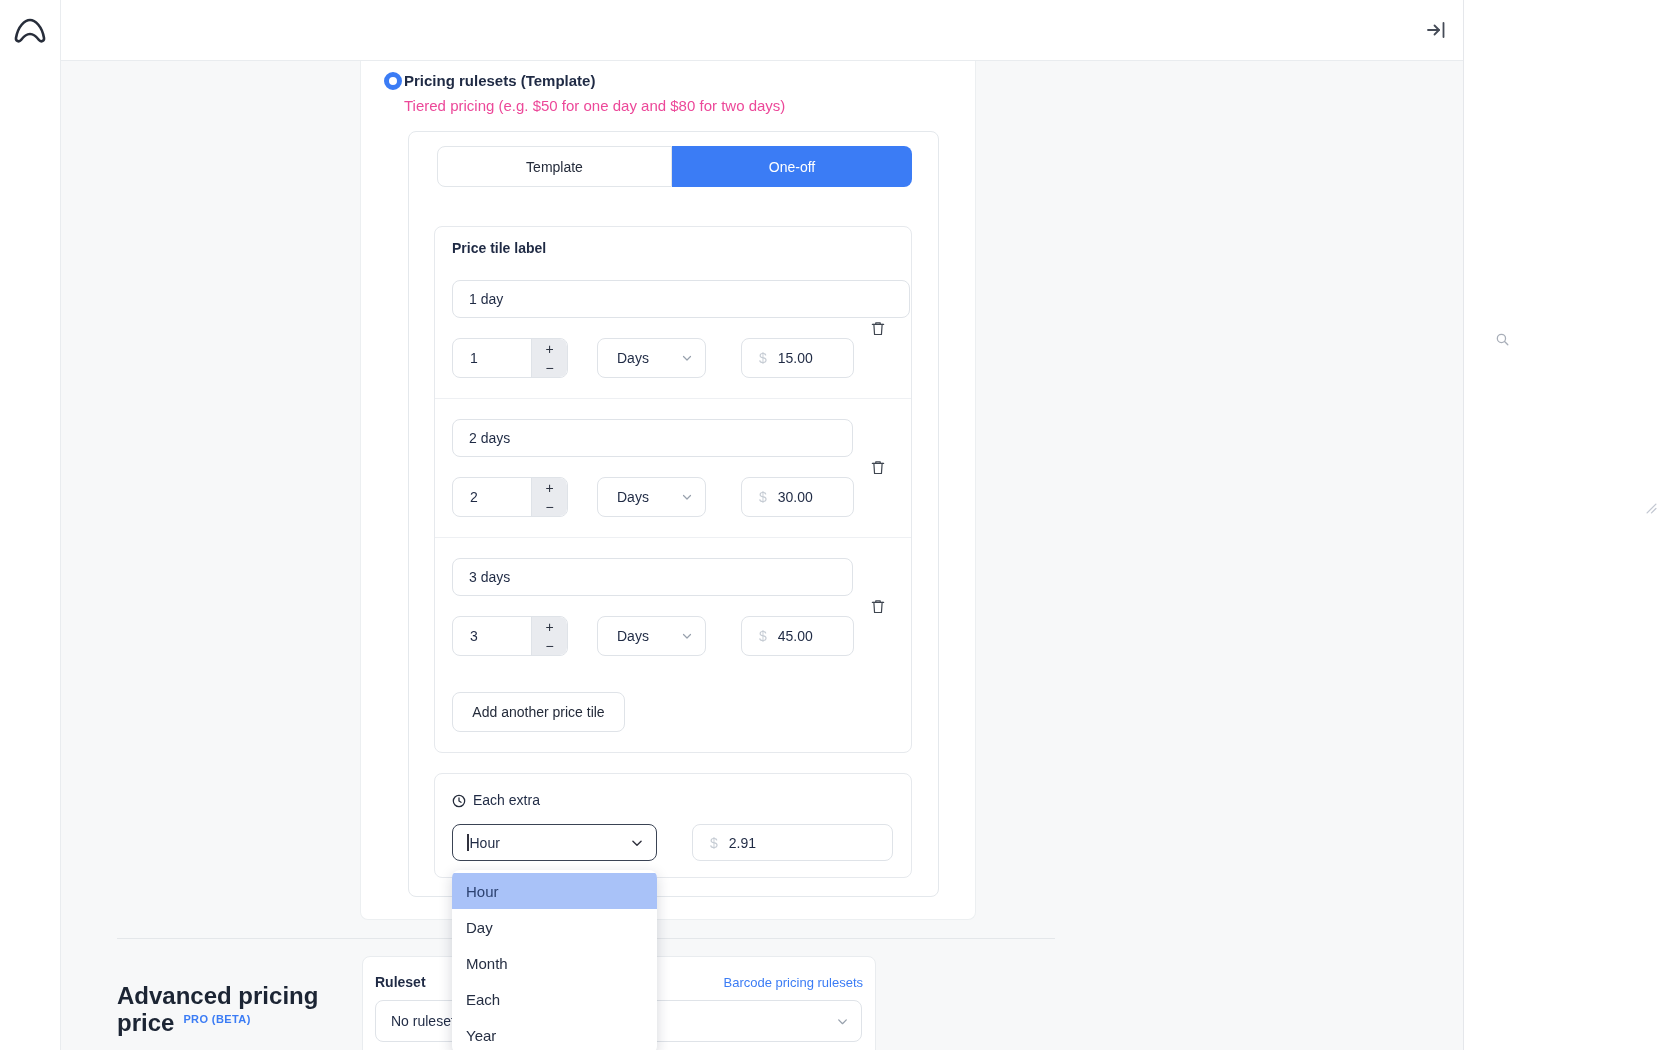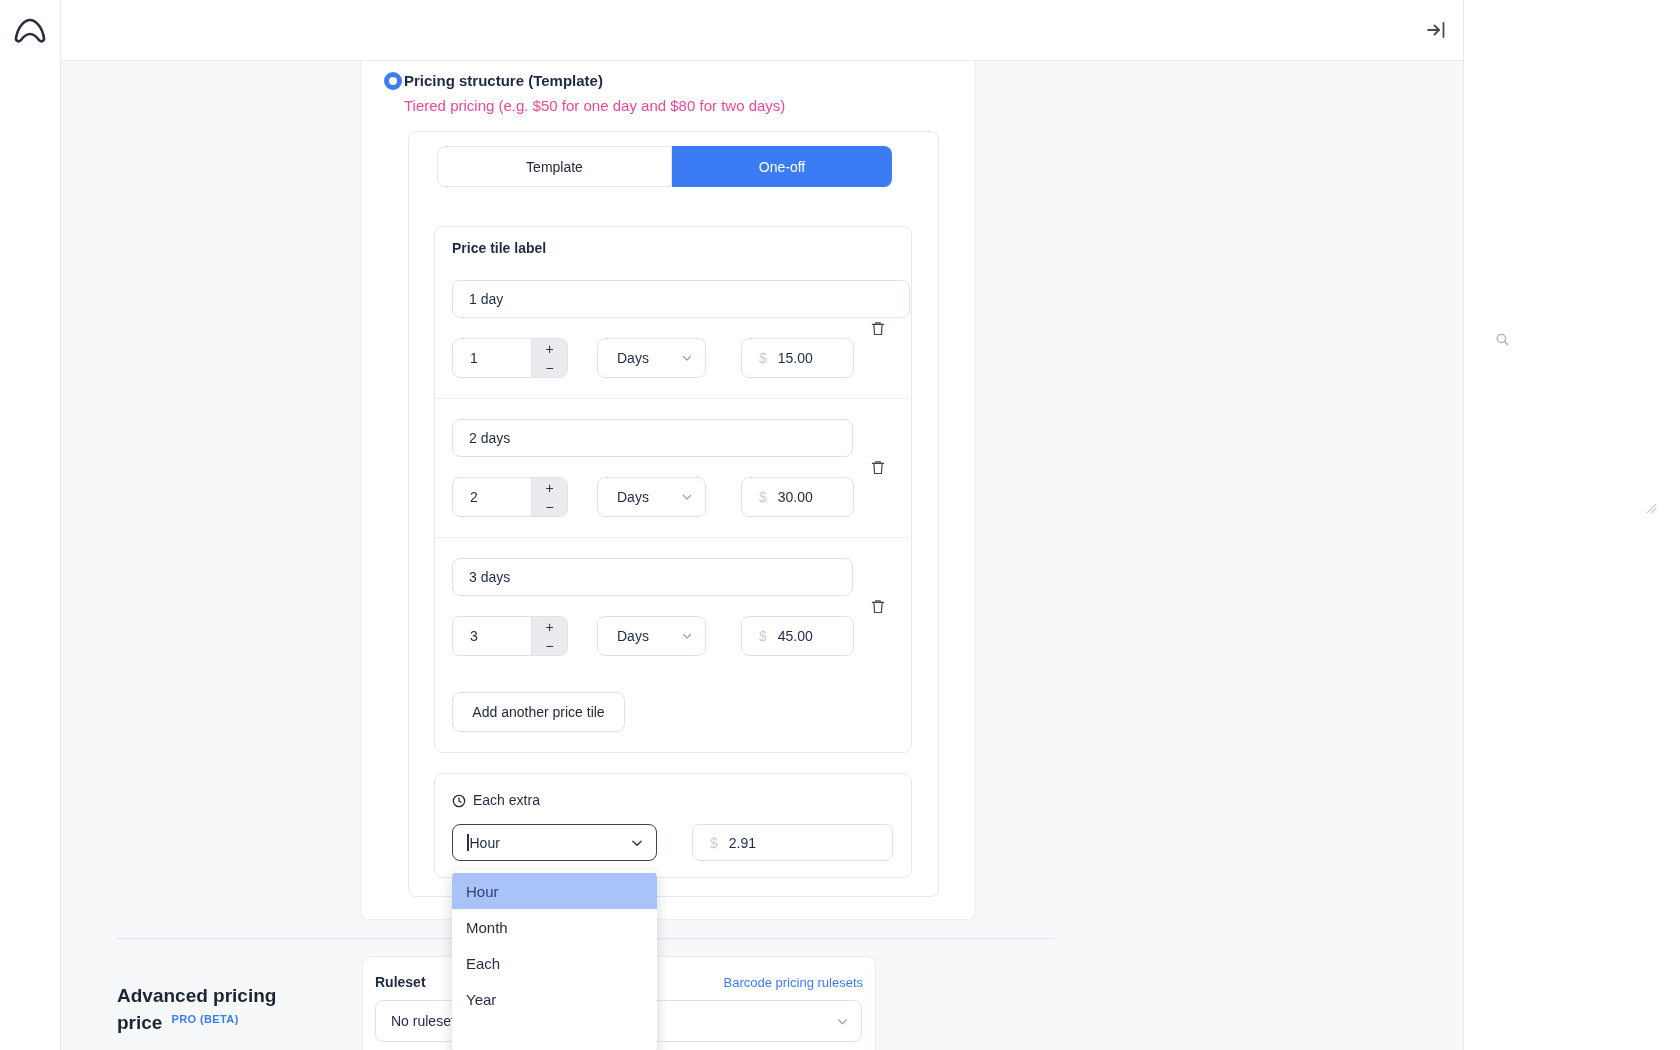--- a/index.html
+++ b/index.html
@@ -19,39 +19,39 @@
 .header{left:61px;top:0;width:1402px;height:61px;background:#fff;border-bottom:1px solid #e9ecef;z-index:4}
 .htitle{left:100px;top:0;height:61px;display:flex;align-items:center;font-size:23px;font-weight:500;color:#1c2534;letter-spacing:.2px}
 
 .main{left:61px;top:61px;width:1402px;height:989px;background:#f7f8f9}
 .card{left:360px;top:61px;width:616px;height:859px;background:#fff;border:1px solid #eceff1;border-top:none;border-radius:0 0 8px 8px}
 .panel{background:#fff;border:1px solid #e4e8ec;border-radius:8px}
 .radio{width:18px;height:18px;border-radius:50%;border:5px solid #3b7cf5;background:#fff}
 .blabel{font-size:15px;font-weight:bold;color:#1f2a44}
 .hint{font-size:15px;color:#ec4899}
 .togglel{left:437px;top:146px;width:235px;height:41px;background:#fff;border:1px solid #e2e6ea;border-radius:8px 0 0 8px;display:flex;align-items:center;justify-content:center;font-size:14px;color:#242b3a;cursor:pointer}
-.toggler{left:672px;top:146px;width:220px;height:41px;background:#3b7cf5;border-radius:0 8px 8px 0;display:flex;align-items:center;justify-content:center;font-size:14px;color:#fff;cursor:pointer}
+.toggler{left:672px;top:146px;width:240px;height:41px;background:#3b7cf5;border-radius:0 8px 8px 0;display:flex;align-items:center;justify-content:center;font-size:14px;color:#fff;cursor:pointer}
 .fld{background:#fff;border:1px solid #dfe3e8;border-radius:8px;display:flex;align-items:center;font-size:14px;color:#1f2a44}
 input.fld{padding-left:16px;outline:none;font-family:"Liberation Sans",sans-serif}
 .qtywrap{overflow:hidden}
 .qtyin{border:none;outline:none;width:70px;padding-left:17px;font-size:14px;color:#1f2a44;font-family:"Liberation Sans",sans-serif;background:transparent}
 .stepper{position:absolute;right:0;top:0;width:36px;height:100%;background:#e9ebef;border-left:1px solid #dfe3e8;border-radius:0 7px 7px 0;display:flex;flex-direction:column}
 .stepbtn{flex:1;display:flex;align-items:center;justify-content:center;font-size:14px;color:#2b3240;cursor:pointer;line-height:1}
 .sel{justify-content:space-between;padding:0 12px 0 19px;cursor:pointer}
 .cur{color:#c6ccd4;margin-left:17px}
 .pval{margin-left:11px}
 .tiledivider{background:#eef0f3;height:1px}
 .addtile{left:452px;top:692px;width:173px;height:40px;background:#fff;border:1px solid #dfe3e8;border-radius:8px;display:flex;align-items:center;justify-content:center;font-size:14px;color:#242b3a;cursor:pointer}
 .focussel{left:452px;top:824px;width:205px;height:37px;background:#fff;border:1.5px solid #3a4354;border-radius:8px;display:flex;align-items:center;padding:0 12px 0 14px;font-size:14px;cursor:pointer}
 .cursorbar{width:1.5px;height:17px;background:#30313d;margin-right:1px}
 .dropdown{left:452px;top:870px;width:205px;height:184px;background:#fff;border-radius:8px;box-shadow:0 4px 14px rgba(20,30,55,.18);z-index:60;padding-top:3px;overflow:hidden}
 .opt{height:36px;display:flex;align-items:center;padding-left:14px;font-size:15px;color:#252e42;cursor:pointer}
 .opt.hl{background:#a9c2f8;color:#2c4271}
 .advdiv{left:117px;top:938px;width:938px;height:1px;background:#e4e7ea}
-.advh{font-size:19px;font-weight:bold;color:#1c2534;line-height:27px}
+.advh{font-size:24px;font-weight:bold;color:#1c2534;line-height:27px}
 .badge{font-size:11px;font-weight:bold;color:#3b7cf5;letter-spacing:.4px;margin-left:9px;position:relative;top:-4px}
 .rulecard{left:362px;top:956px;width:514px;height:140px;background:#fff;border:1px solid #e9ecef;border-radius:8px;z-index:2}
 .mlink{font-size:13px;color:#3b7cf5;cursor:pointer}
 
 .rpanel{left:1463px;top:0;width:217px;height:1050px;background:#fff;border-left:1px solid #e5e7eb;z-index:5}
 .rbody{left:1464px;width:216px;background:#f8f9fb}
 .rdiv{left:1464px;width:216px;height:1px;background:#eceef1}
 .rtitle{left:1480px;font-size:15px;font-weight:bold;color:#1f2a44}
 .rchev{left:1639px;width:13px;height:13px;color:#6b7280;cursor:pointer}
 .btnblue{left:1480px;width:182px;height:35px;background:#3b7cf5;border-radius:8px;color:#fff;display:flex;align-items:center;justify-content:center;font-size:14px;cursor:pointer}
@@ -151,21 +151,21 @@
       <path d="M4 12 h11"></path>
       <path d="M10.5 7.5 L15 12 l-4.5 4.5"></path>
       <path d="M19.5 5 v14"></path>
     </svg>
 </div>
 
 <div class="abs main"></div>
 <div class="abs card"></div>
 
 <div class="abs radio" style="left:384px;top:72px"></div>
-<div class="abs blabel" style="left:404px;top:72px">Pricing structure (Template)</div>
+<div class="abs blabel" style="left:404px;top:72px">Pricing rulesets (Template)</div>
 <div class="abs hint" style="left:404px;top:97px">Tiered pricing (e.g. $50 for one day and $80 for two days)</div>
 
 <div class="abs panel" style="left:408px;top:131px;width:531px;height:766px"></div>
 <div class="abs togglel">Template</div>
 <div class="abs toggler">One-off</div>
 
 <div class="abs panel" style="left:434px;top:226px;width:478px;height:527px;border-color:#e6e9ed"></div>
 <div class="abs" style="left:452px;top:240px;font-size:14px;font-weight:bold">Price tile label</div>
 
 <input class="abs fld" style="left: 452px; top: 280px; width: 458px; height: 38px;" value="1 day">
@@ -283,20 +283,21 @@
 <div class="abs mlink" style="right:817px;top:975px;z-index:3">Barcode pricing rulesets</div>
 <div class="abs fld sel" style="left:375px;top:1000px;width:487px;height:42px;z-index:3;padding-left:15px">
   <span style="flex:1">No ruleset</span>
   <svg width="13" height="13" viewBox="0 0 24 24" fill="none" stroke="#98a1ad" stroke-width="2.4" stroke-linecap="round" stroke-linejoin="round">
       <path d="M5 9 l7 7 7-7"></path>
     </svg>
 </div>
 
 <div class="abs dropdown">
   <div class="opt hl">Hour</div>
+  <div class="opt">Day</div>
   <div class="opt">Month</div>
   <div class="opt">Each</div>
   <div class="opt">Year</div>
 </div>
 
 <div class="abs rpanel"></div>
 <div class="abs rbody" style="top:61px;height:74px"></div>
 <div class="abs rbody" style="top:177px;height:78px"></div>
 <div class="abs rbody" style="top:298px;height:97px"></div>
 <div class="abs rbody" style="top:442px;height:118px"></div>

